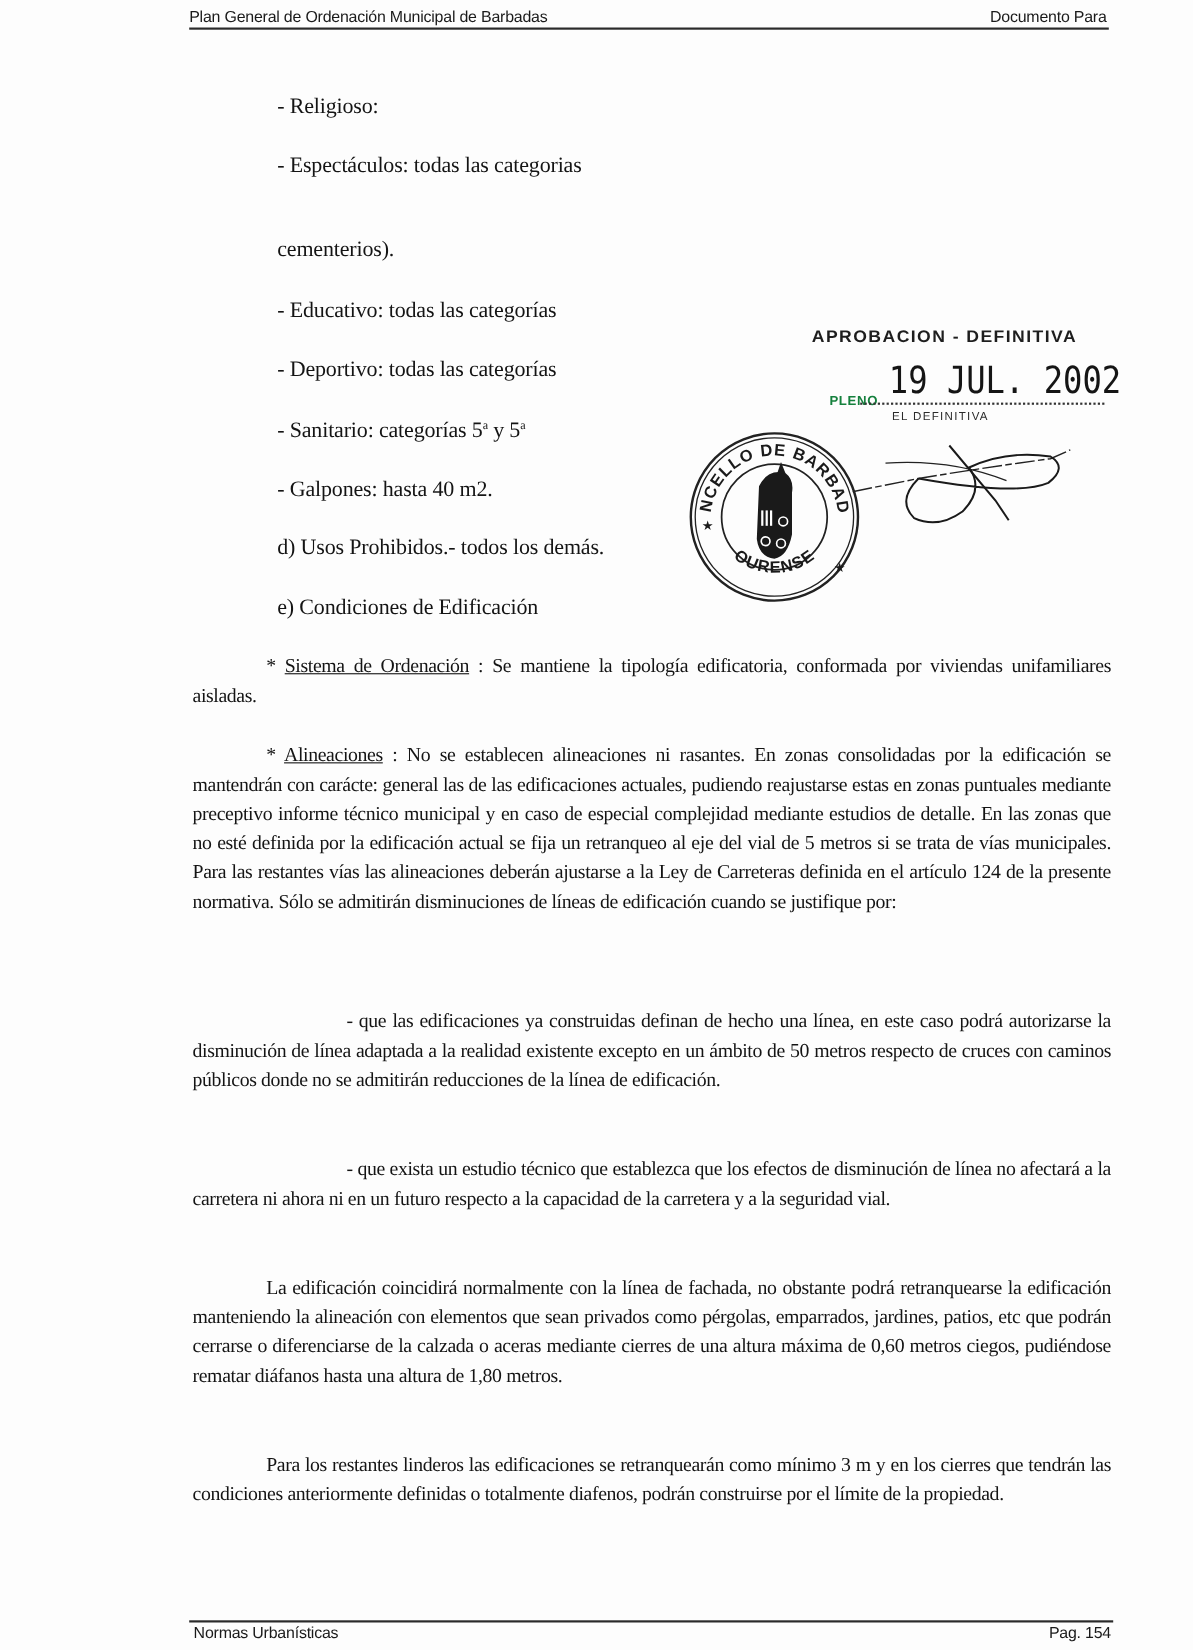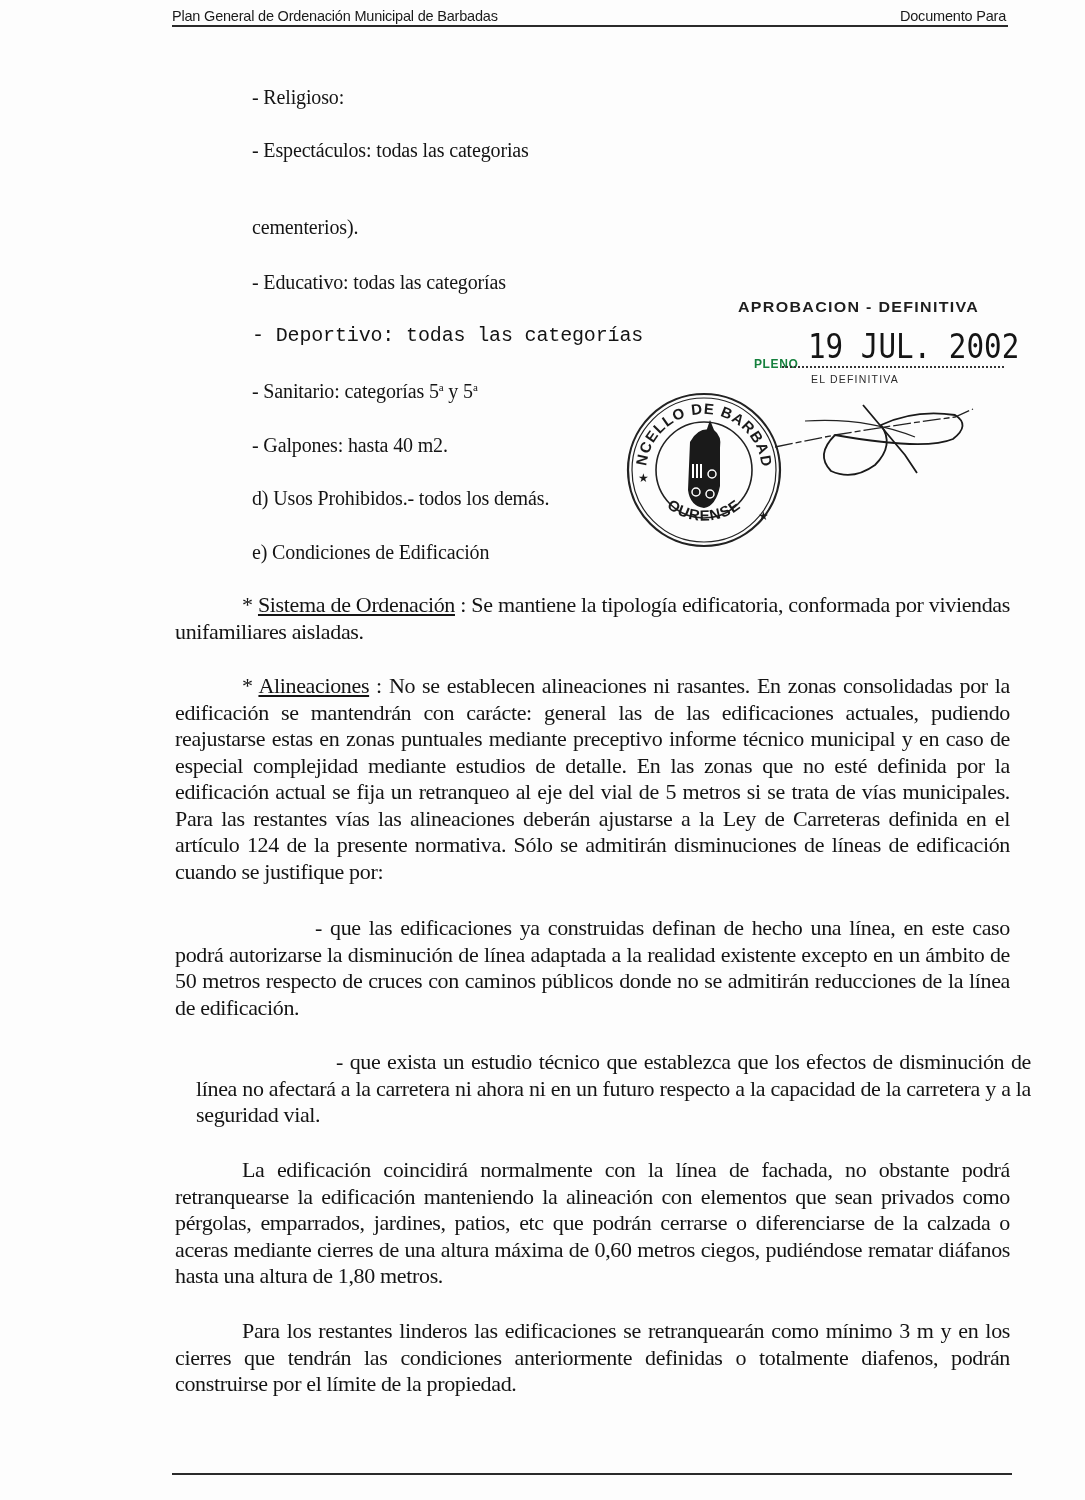--- a/index.html
+++ b/index.html
@@ -70,21 +70,21 @@
       font-size: 20px;
       line-height: 26px;
       white-space: nowrap;
       letter-spacing: -0.15px;
     }
     .list-item { left: 252px; }
     .para {
       position: absolute;
       left: 175px;
       width: 835px;
-      font-size: 22px;
+      font-size: 18px;
       line-height: 26.5px;
       text-align: justify;
       letter-spacing: -0.35px;
     }
     .para .indent { display: inline-block; width: 67px; }
     .para .indent-deep { display: inline-block; width: 140px; }
     .u { text-decoration: underline; }
     sup { font-size: 11px; vertical-align: 7px; line-height: 0; }
 
     
@@ -159,21 +159,21 @@
   <div class="header">
     <span class="left">Plan General de Ordenación Municipal de Barbadas</span>
     <span class="right">Documento Para</span>
   </div>
   <div class="header-rule"></div>
 
   <div class="line list-item" style="top:84px;">- Religioso:</div>
   <div class="line list-item" style="top:137px;">- Espectáculos: todas las categorias</div>
   <div class="line list-item" style="top:214px;">cementerios).</div>
   <div class="line list-item" style="top:269px;">- Educativo: todas las categorías</div>
-  <div class="line list-item" style="top:323px;font-family:Liberation Mono, monospace;">- Deportivo: todas las categorías</div>
+  <div class="line list-item" style="top:323px;">- Deportivo: todas las categorías</div>
   <div class="line list-item" style="top:378px;"><span>- Sanitario: categorías 5</span><sup>a</sup><span> y 5</span><sup>a</sup></div>
   <div class="line list-item" style="top:432px;">- Galpones: hasta 40 m2.</div>
   <div class="line list-item" style="top:485px;">d) Usos Prohibidos.- todos los demás.</div>
   <div class="line list-item" style="top:539px;">e) Condiciones de Edificación</div>
 
   <div class="stamp-title">APROBACION - DEFINITIVA</div>
   <div class="stamp-date">19 JUL. 2002</div>
   <div class="stamp-pleno">PLENO</div>
   <div class="stamp-dots"></div>
   <div class="stamp-secretario">EL DEFINITIVA</div>
@@ -213,21 +213,25 @@
     <path d="M 60 40 Q 40 60 56 76 Q 78 86 100 70 Q 120 50 106 30 Q 140 14 180 20 Q 196 30 178 44 Q 150 56 60 40" fill="none" stroke="#1a1a1a" stroke-width="1.8"></path>
     <path d="M 88 10 L 130 60 L 142 78" fill="none" stroke="#1a1a1a" stroke-width="1.8"></path>
   </svg>
 
   <div class="para" style="top:592px;"><span class="indent"></span><span>* </span><span class="u">Sistema de Ordenación</span><span> : Se mantiene la tipología edificatoria, conformada por viviendas unifamiliares aisladas.</span></div>
 
   <div class="para" style="top:673px;"><span class="indent"></span><span>* </span><span class="u">Alineaciones</span><span> : No se establecen alineaciones ni rasantes. En zonas consolidadas por la edificación se mantendrán con carácte: general las de las edificaciones actuales, pudiendo reajustarse estas en zonas puntuales mediante preceptivo informe técnico municipal y en caso de especial complejidad mediante estudios de detalle. En las zonas que no esté definida por la edificación actual se fija un retranqueo al eje del vial de 5 metros si se trata de vías municipales. Para las restantes vías las alineaciones deberán ajustarse a la Ley de Carreteras definida en el artículo 124 de la presente normativa. Sólo se admitirán disminuciones de líneas de edificación cuando se justifique por:</span></div>
 
   <div class="para" style="top:915px;"><span class="indent-deep"></span><span>- que las edificaciones ya construidas definan de hecho una línea, en este caso podrá autorizarse la disminución de línea adaptada a la realidad existente excepto en un ámbito de 50 metros respecto de cruces con caminos públicos donde no se admitirán reducciones de la línea de edificación.</span></div>
 
-  <div class="para" style="top:1049px;margin-left:21px;"><span class="indent-deep"></span><span>- que exista un estudio técnico que establezca que los efectos de disminución de línea no afectará a la carretera ni ahora ni en un futuro respecto a la capacidad de la carretera y a la seguridad vial.</span></div>
+  <div class="para" style="top:1049px;"><span class="indent-deep"></span><span>- que exista un estudio técnico que establezca que los efectos de disminución de línea no afectará a la carretera ni ahora ni en un futuro respecto a la capacidad de la carretera y a la seguridad vial.</span></div>
 
   <div class="para" style="top:1157px;"><span class="indent"></span><span>La edificación coincidirá normalmente con la línea de fachada, no obstante podrá retranquearse la edificación manteniendo la alineación con elementos que sean privados como pérgolas, emparrados, jardines, patios, etc que podrán cerrarse o diferenciarse de la calzada o aceras mediante cierres de una altura máxima de 0,60 metros ciegos, pudiéndose rematar diáfanos hasta una altura de 1,80 metros.</span></div>
 
   <div class="para" style="top:1318px;"><span class="indent"></span><span>Para los restantes linderos las edificaciones se retranquearán como mínimo 3 m y en los cierres que tendrán las condiciones anteriormente definidas o totalmente diafenos, podrán construirse por el límite de la propiedad.</span></div>
 
   <div class="footer-rule"></div>
+  <div class="footer">
+    <span class="left">Normas Urbanísticas</span>
+    <span class="right">Pag. 154</span>
+  </div>
 
 </div>
 
 </body></html>

